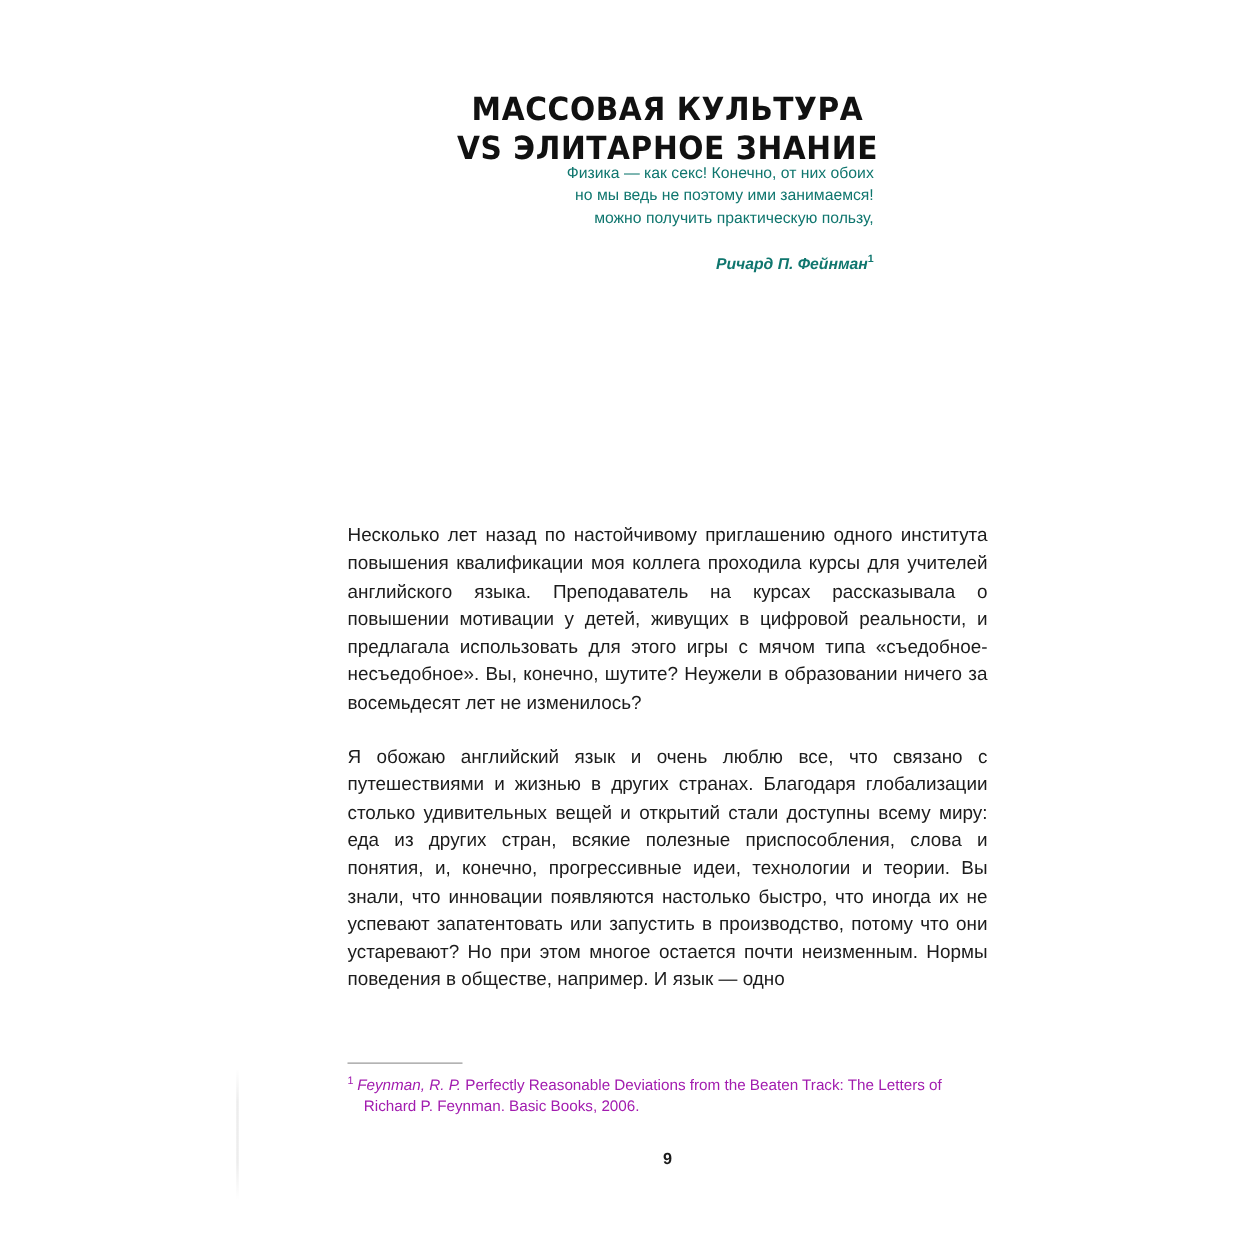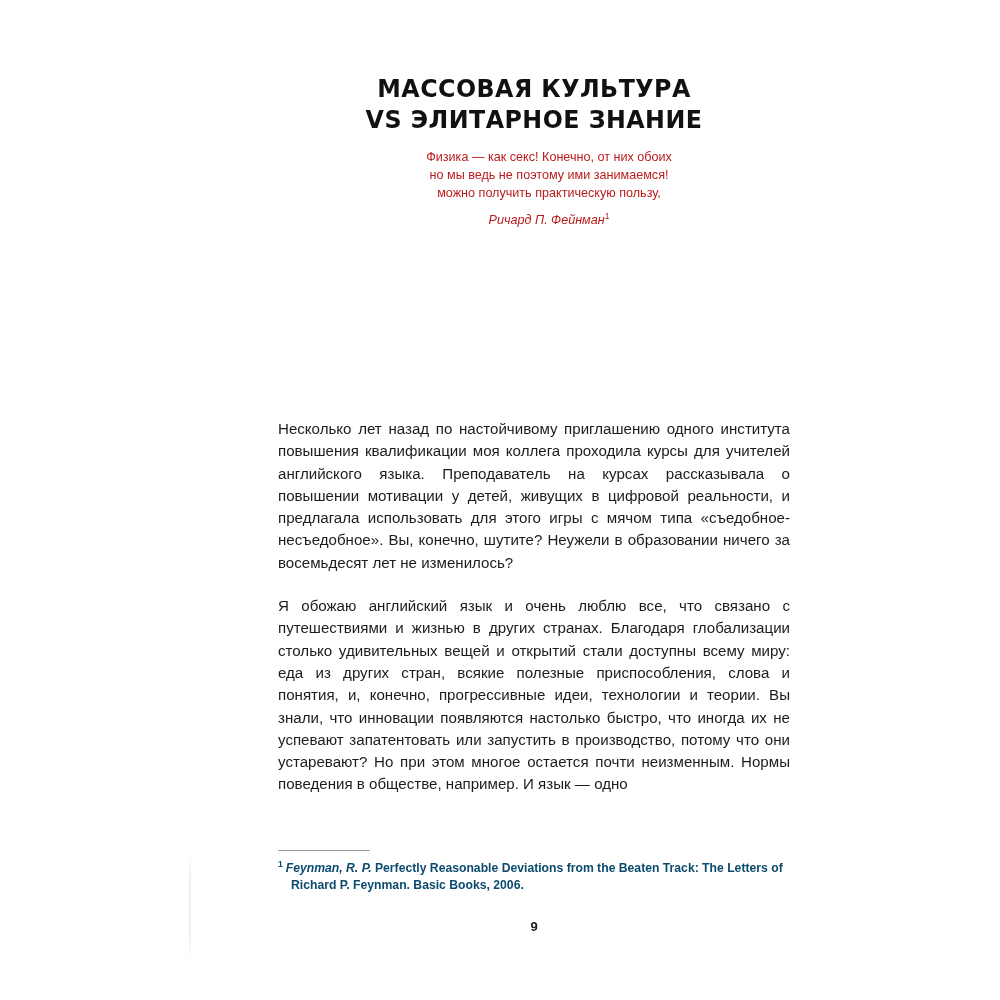--- a/index.html
+++ b/index.html
@@ -55,33 +55,33 @@
   }
   .chapter-title .tl {
     display: block;
     white-space: nowrap;
   }
 
   
   .epigraph {
     position: absolute;
     right: 213px;
-    top: 148px;
+    top: 129px;
     width: 300px;
-    text-align: center;
+    text-align: right;
     font-size: 12.6px;
     line-height: 18.2px;
-    color: #b91c1c;
+    color: #0f766e;
   }
   .epigraph .eline { display: block; }
   .epigraph-source {
     display: block;
-    margin-top: 8px;
+    margin-top: 18px;
     font-style: italic;
-    font-weight: 400;
+    font-weight: 700;
   }
   .epigraph-source sup {
     font-size: 8.5px;
     font-style: normal;
     vertical-align: super;
     line-height: 0;
   }
 
   
   .body-col {
@@ -149,24 +149,23 @@
   }
   .footnote-rule {
     width: 92px;
     height: 1px;
     background: #9a9a9a;
     margin: 0 0 9px 0;
   }
   .footnote-text {
     font-size: 12.2px;
     line-height: 17.4px;
-    color: #0c4a6e;
+    color: #a21caf;
     text-indent: -13px;
     padding-left: 13px;
-    font-weight: bold;
   }
   .footnote-text sup {
     font-size: 8.6px;
     vertical-align: super;
     line-height: 0;
     margin-right: 3px;
   }
   .footnote-text i { font-style: italic; }
 
   

